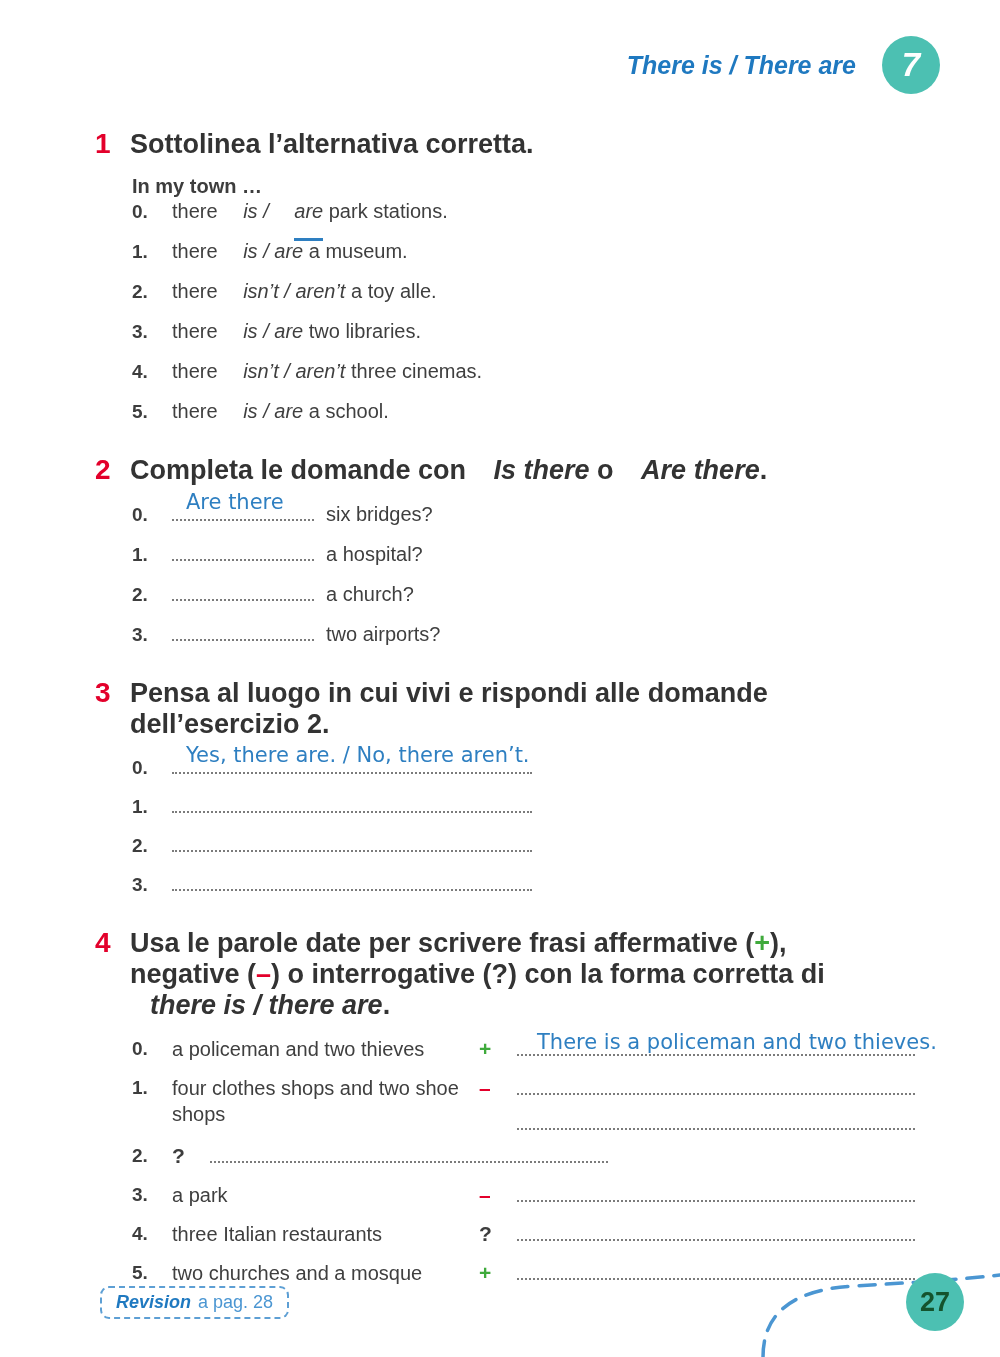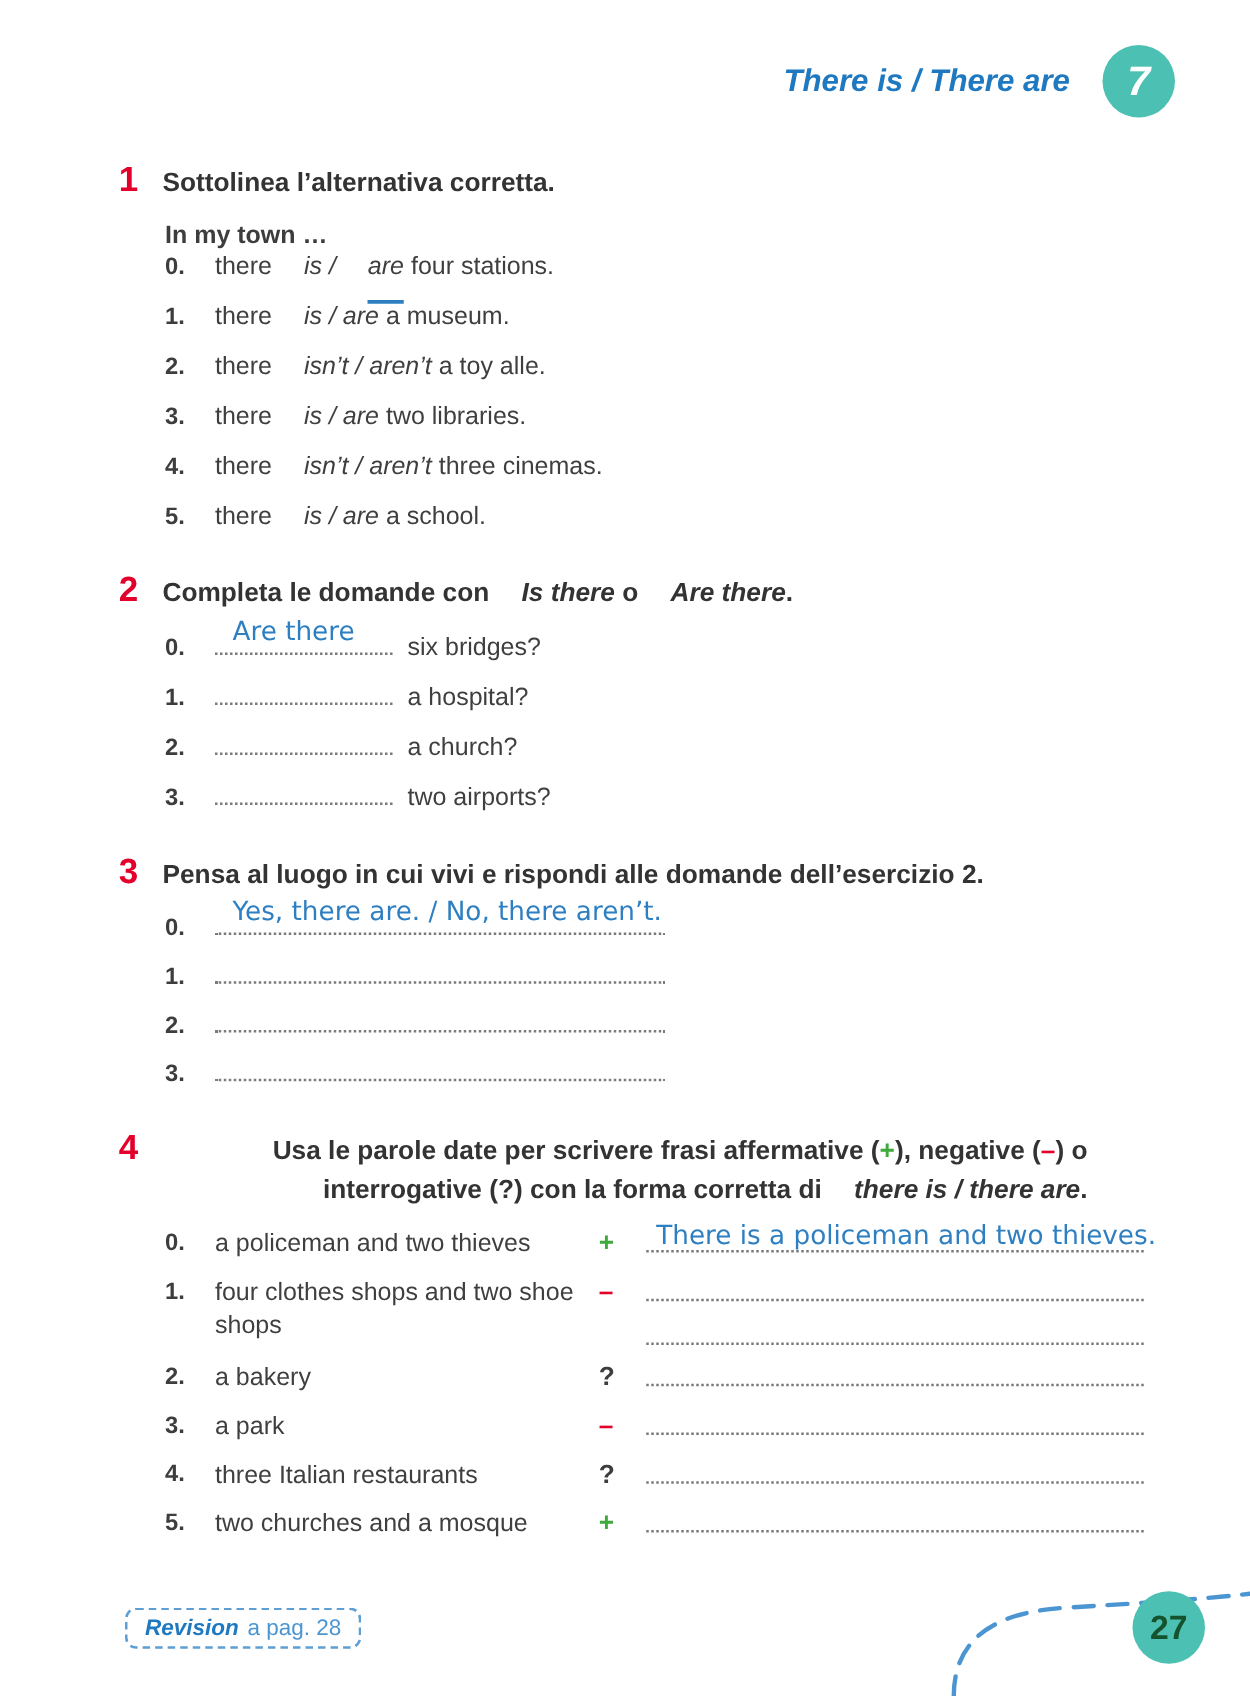--- a/index.html
+++ b/index.html
@@ -43,26 +43,25 @@
   
   .exercise { margin-bottom: 29px; }
   .ex-head { display: flex; align-items: baseline; gap: 13px; margin-bottom: 15px; }
   .ex-num {
     color: #e3002b;
     font-weight: bold;
     font-size: 28px;
     min-width: 22px;
   }
   .ex-title {
-    font-size: 21px;
+    font-size: 27px;
     font-weight: bold;
     color: #333333;
     max-width: 740px;
     line-height: 31px;
-    text-align: right;
   }
   .ex-body { margin-left: 37px; }
   .intro { font-weight: bold; font-size: 20px; }
 
   .item { display: flex; align-items: baseline; margin-bottom: 13px; line-height: 26px; }
   .item-num { font-weight: bold; font-size: 19px; width: 40px; flex: none; }
   .item-text { font-size: 20px; color: #3f3f3f; }
 
   
   .seg.i { font-style: italic; margin-left: 20px; }
@@ -93,21 +92,21 @@
   .ex4-row { display: flex; align-items: flex-start; margin-bottom: 13px; }
   .ex4-row .item-num { line-height: 26px; }
   .prompt { width: 307px; font-size: 20px; color: #3f3f3f; line-height: 26px; flex: none; }
   .symbol { width: 38px; flex: none; text-align: left; font-size: 21px; font-weight: bold; line-height: 26px; }
   .sym-plus { color: #3faa3c; }
   .sym-minus { color: #e3002b; }
   .sym-q { color: #3d3d3d; }
   .answers { flex: 1; }
   .blank-long { display: block; width: 398px; height: 20px; border-bottom: 2px dotted #7b7b7b; }
   .blank-long + .blank-long { margin-top: 15px; }
-  .blank-long .handwriting { bottom: 0; left: 8px; }
+  .blank-long .handwriting { bottom: 0; left: 20px; }
 
   
   .revision-box {
     position: absolute;
     left: 100px;
     bottom: 38px;
     border: 2px dashed #5d9fd4;
     border-radius: 9px;
     padding: 4px 14px;
     font-size: 18px;
@@ -150,21 +149,21 @@
 
 <section class="exercise">
   <div class="ex-head">
     <span class="ex-num">1</span>
     <h2 class="ex-title">Sottolinea l’alternativa corretta.</h2>
   </div>
   <div class="ex-body">
     <p class="intro">In my town …</p>
     <div class="item">
       <span class="item-num">0.</span>
-      <span class="item-text"><span class="seg">there </span><span class="seg i">is / </span><span class="seg i u">are</span><span class="seg"> four stations.</span></span>
+      <span class="item-text"><span class="seg">there </span><span class="seg i">is / </span><span class="seg i u">are</span><span class="seg"> park stations.</span></span>
     </div>
     <div class="item">
       <span class="item-num">1.</span>
       <span class="item-text"><span class="seg">there </span><span class="seg i">is / are</span><span class="seg"> a museum.</span></span>
     </div>
     <div class="item">
       <span class="item-num">2.</span>
       <span class="item-text"><span class="seg">there </span><span class="seg i">isn’t / aren’t</span><span class="seg"> a toy alle.</span></span>
     </div>
     <div class="item">
@@ -274,21 +273,20 @@
       <span class="symbol sym-minus">–</span>
       <div class="answers">
         <span class="blank blank-long">
           <span class="handwriting"></span>
         </span>
         <span class="blank blank-long"></span>
       </div>
     </div>
     <div class="ex4-row">
       <span class="item-num">2.</span>
-      <span class="prompt">a bakery</span>
       <span class="symbol sym-q">?</span>
       <div class="answers">
         <span class="blank blank-long">
           <span class="handwriting"></span>
         </span>
       </div>
     </div>
     <div class="ex4-row">
       <span class="item-num">3.</span>
       <span class="prompt">a park</span>

